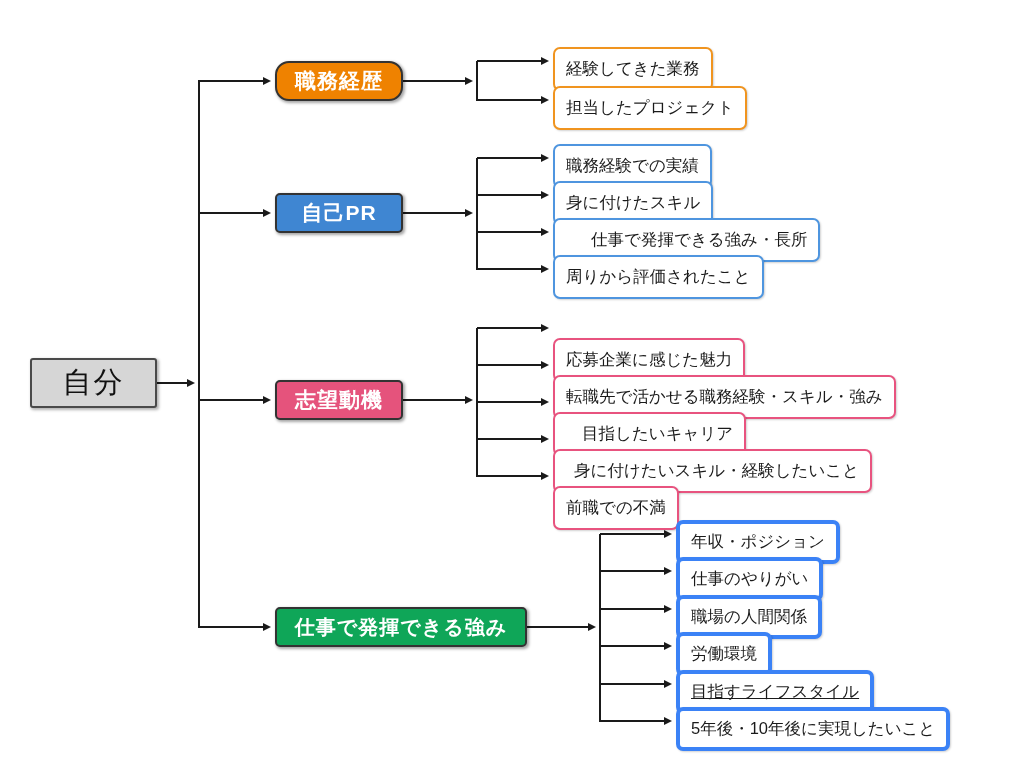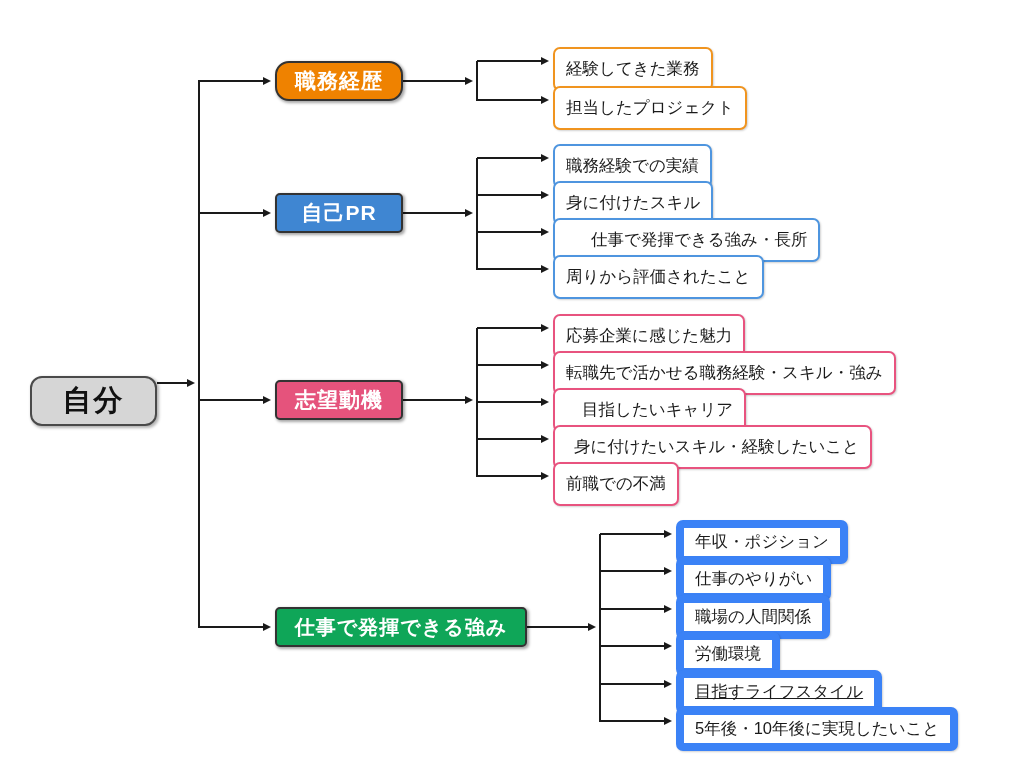--- a/index.html
+++ b/index.html
@@ -17,38 +17,37 @@
     box-shadow:1.5px 1.5px 3px rgba(0,0,0,0.35);
   }
   .fill-orange{background:#EF8200;}
   .fill-blue{background:#3F86D2;}
   .fill-pink{background:#E5537C;text-align:right;}
   .fill-green{background:#0FA658;}
 
   .root-box{
     position:absolute;left:30px;top:358px;width:127px;height:50px;box-sizing:border-box;
     display:flex;align-items:center;justify-content:center;
-    background:#D6D6D6;border:2px solid #4A4A4A;border-radius:12px;
-    color:#111111;font-weight:bold;font-size:29px;letter-spacing:2px;
+    background:#D6D6D6;border:2px solid #4A4A4A;border-radius:3px;
+    color:#111111;font-weight:normal;font-size:29px;letter-spacing:2px;
     box-shadow:1.5px 1.5px 3px rgba(0,0,0,0.3);
-    margin-top:18px;
   }
 
   .leaf{
     position:absolute;left:553px;height:44px;box-sizing:border-box;
     display:flex;align-items:center;white-space:nowrap;
     background:#ffffff;border-radius:7px;padding:0 11px;
     color:#1a1a1a;font-size:16.5px;font-weight:500;
     box-shadow:1px 1px 2px rgba(0,0,0,0.18);
   }
   .leaf.left2{left:676px;}
   .bd-orange{border:2px solid #F0941F;}
   .bd-blue{border:2px solid #4E95DF;}
-  .bd-pink{border:2px solid #E8537F;}
-  .bd-green{border:8px solid #3b82f6;}
+  .bd-pink{border:2px solid #E8537F;margin-top:24px;}
+  .bd-green{border:4px solid #3b82f6;}
 </style>
 </head>
 <body>
 
 <div id="canvas">
 
   <svg id="connectors" viewBox="0 0 1024 768" xmlns="http://www.w3.org/2000/svg">
     <defs>
       <marker id="arrow" markerWidth="9" markerHeight="8" refX="6" refY="4" orient="auto" markerUnits="userSpaceOnUse">
         <path d="M0,0 L8,4 L0,8 Z" fill="#1a1a1a"></path>

